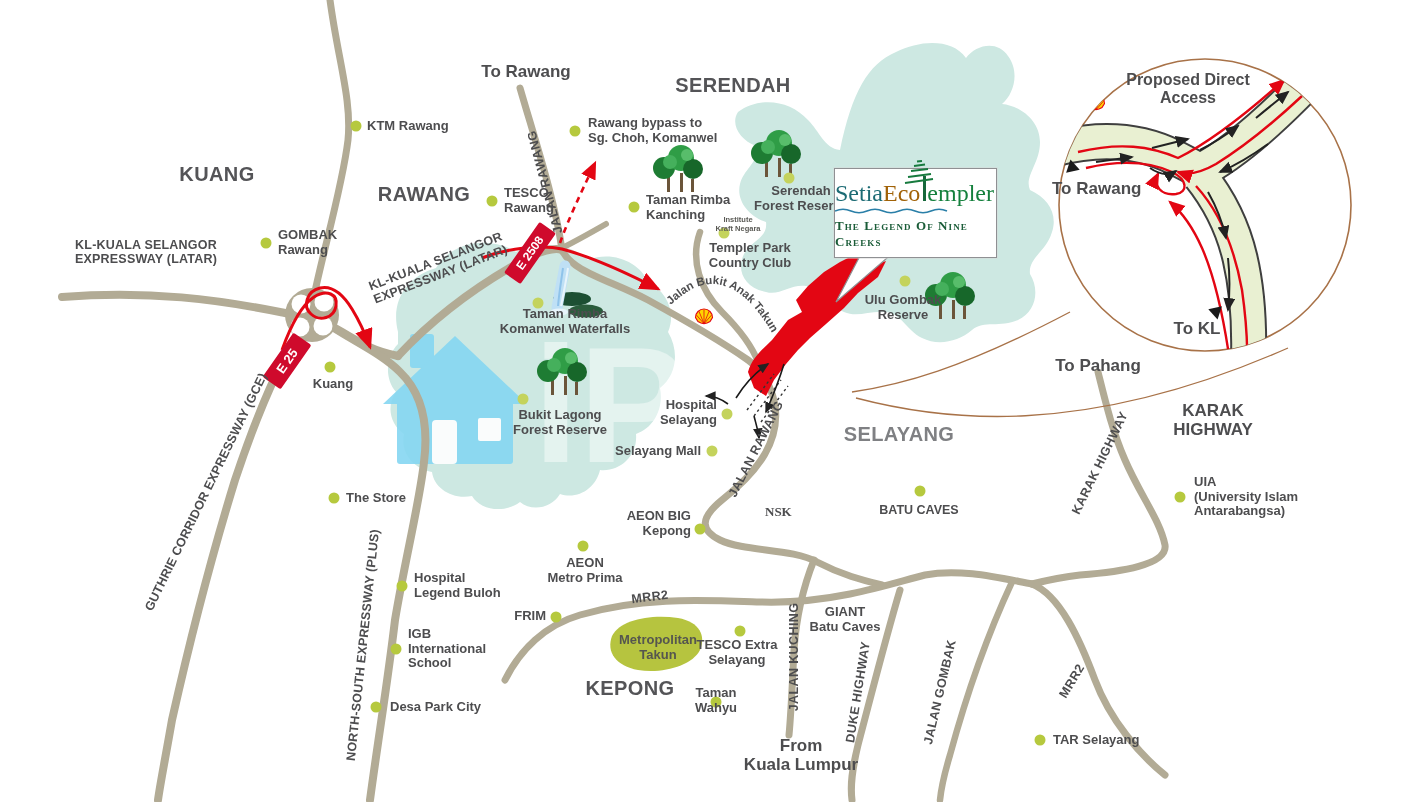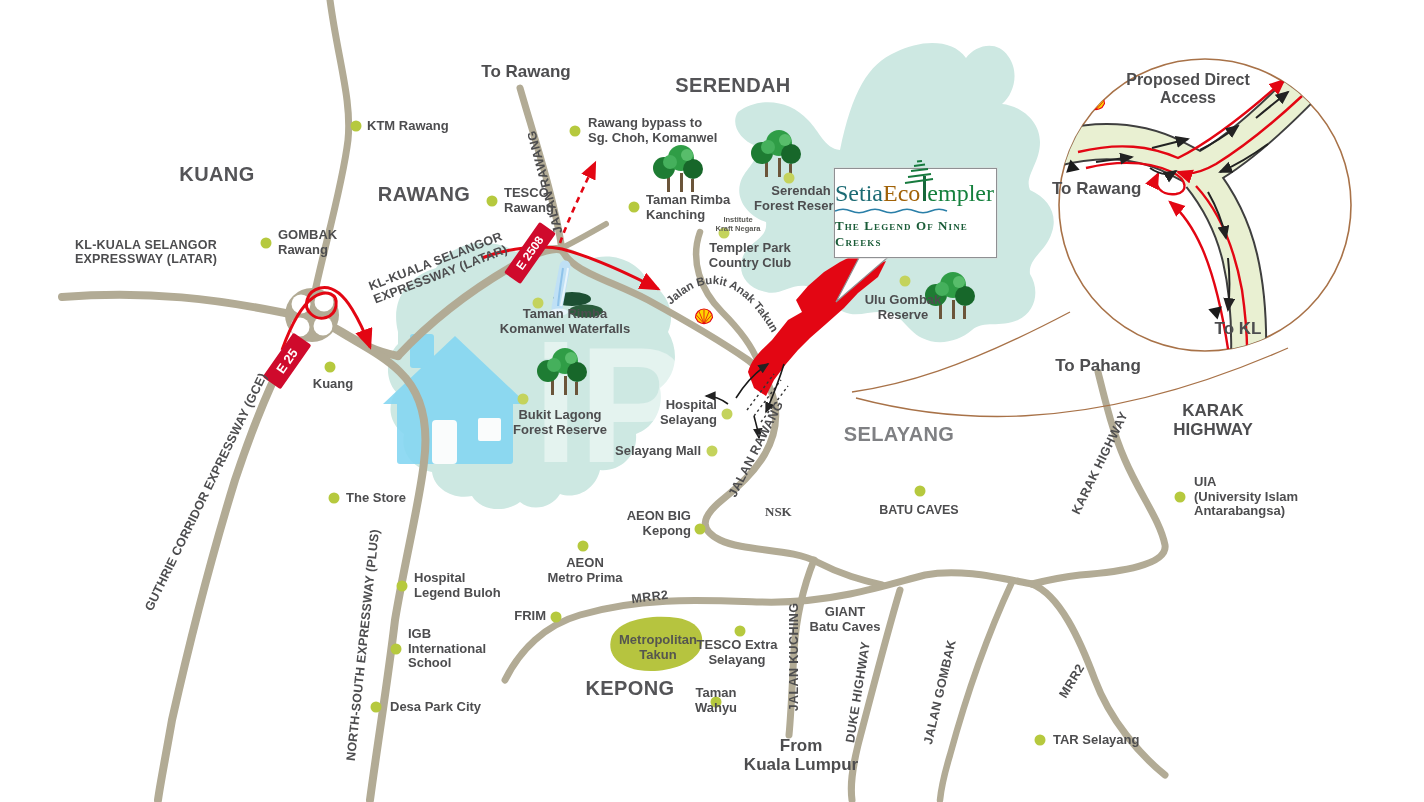--- a/index.html
+++ b/index.html
@@ -403,21 +403,21 @@
   <span>Kraft Negara</span>
 </div>
 
 <div class="lbl c" style="left:1188px;top:89px;font-size:16px;">
   <span>Proposed Direct</span>
   <span>Access</span>
 </div>
 <span class="tri tri-r" style="left:1068px;top:161px;transform:rotate(18deg);"></span>
 <div class="lbl dir l" style="left:1052px;top:189px;">To Rawang</div>
 <span class="tri tri-l" style="left:1208px;top:304px;transform:rotate(18deg);"></span>
-<div class="lbl dir c" style="left:1238px;top:329px;text-align:right;">To KL</div>
+<div class="lbl dir c" style="left:1197px;top:329px;text-align:right;">To KL</div>
 
 <div id="logo-card">
   <div id="logo-row">
     <span class="lg-setia">Setia</span>
       <span class="lg-eco">Eco</span>
       <span class="lg-stem"></span>
       <span class="lg-templer">empler</span>
     <svg id="lg-tree" width="34" height="26" viewBox="0 0 34 26">
       <g stroke="#177a3e" stroke-width="2" fill="none">
         <path d="M3,24 L31,20"></path>

